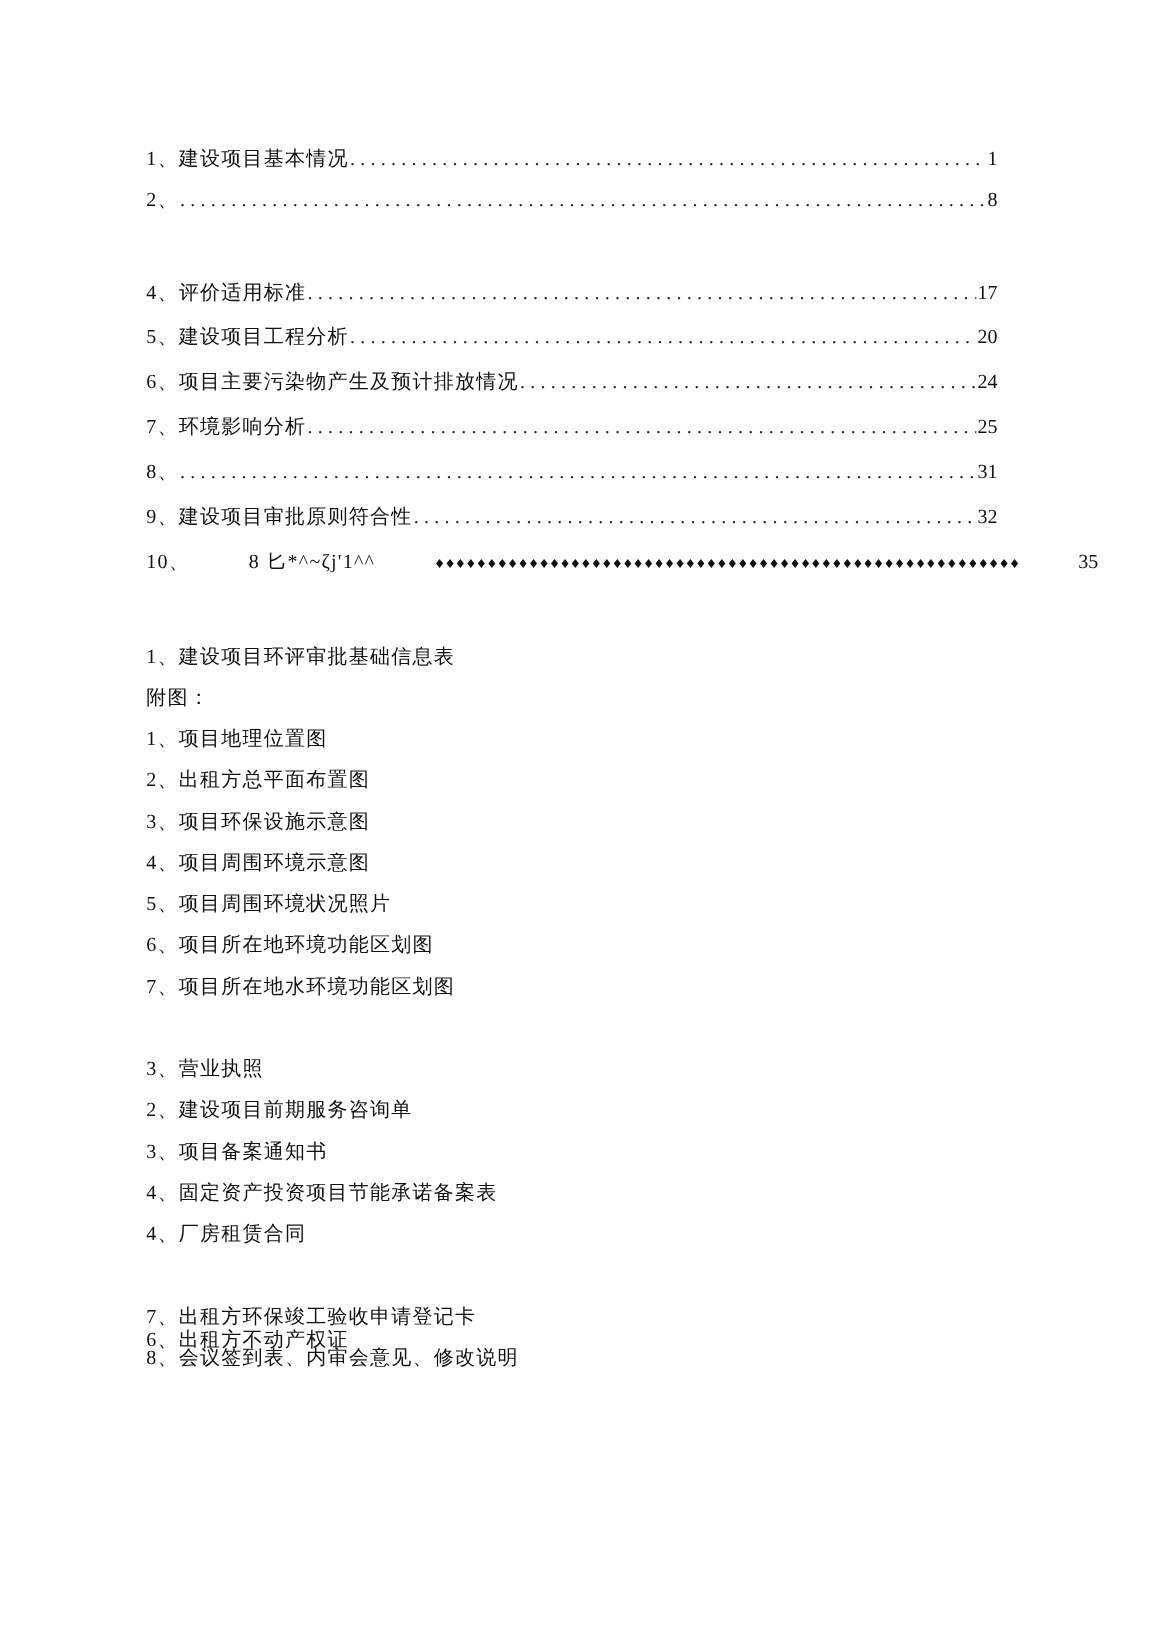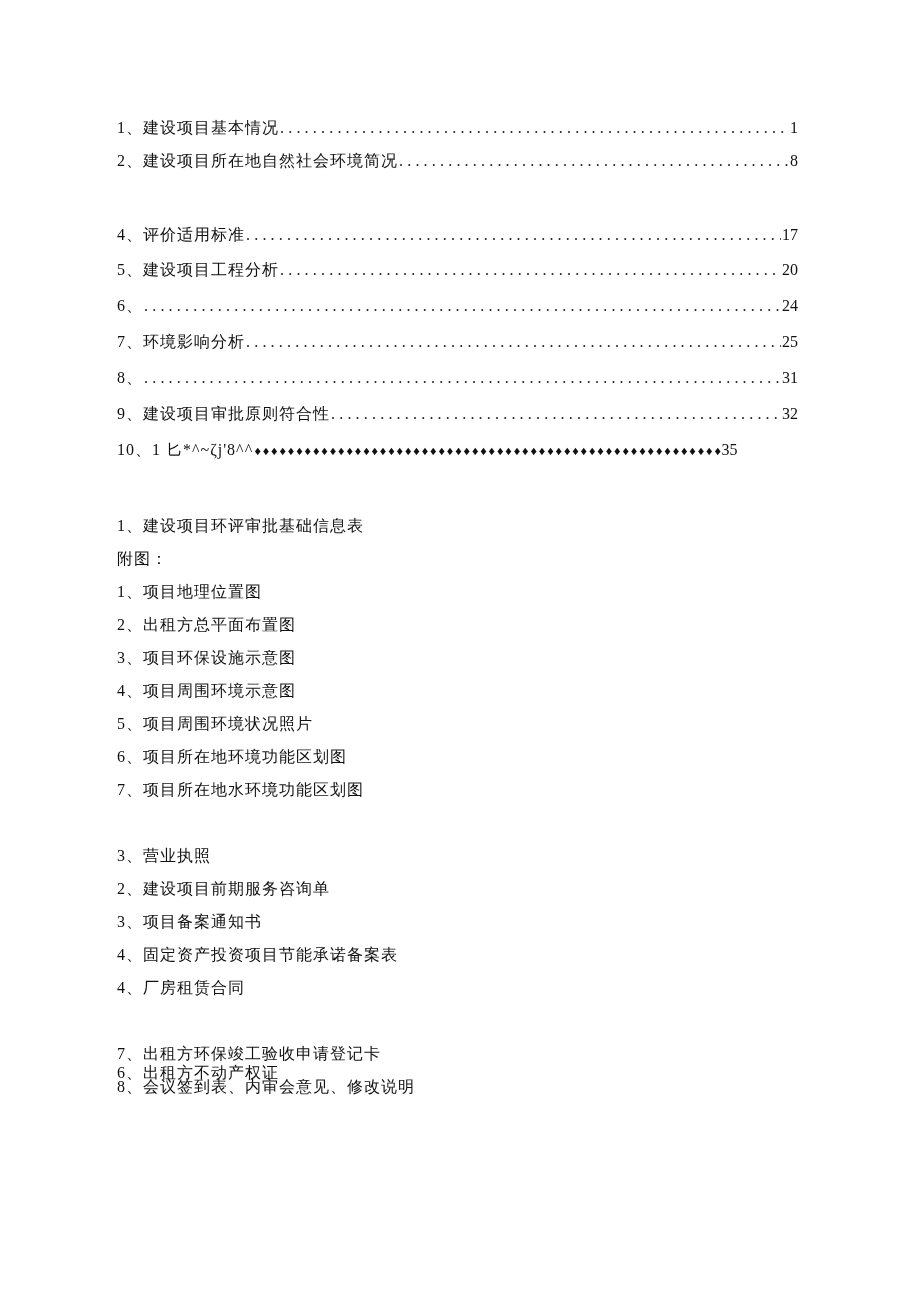--- a/index.html
+++ b/index.html
@@ -57,61 +57,61 @@
 
 <div>
   <div class="line toc-line" style="top:118px">
     <span class="num">1、</span>
     <span class="title">建设项目基本情况</span>
     <span class="leader"></span>
     <span class="page">1</span>
   </div>
   <div class="line toc-line" style="top:151px">
     <span class="num">2、</span>
-    <span class="title">建设项目所在地自然社会环境简况</span>
     <span class="leader"></span>
     <span class="page">8</span>
   </div>
   <div class="line toc-line" style="top:225px">
     <span class="num">4、</span>
     <span class="title">评价适用标准</span>
     <span class="leader"></span>
     <span class="page">17</span>
   </div>
   <div class="line toc-line" style="top:260px">
     <span class="num">5、</span>
     <span class="title">建设项目工程分析</span>
     <span class="leader"></span>
     <span class="page">20</span>
   </div>
   <div class="line toc-line" style="top:296px">
     <span class="num">6、</span>
+    <span class="title">项目主要污染物产生及预计排放情况</span>
     <span class="leader"></span>
     <span class="page">24</span>
   </div>
   <div class="line toc-line" style="top:332px">
     <span class="num">7、</span>
     <span class="title">环境影响分析</span>
     <span class="leader"></span>
     <span class="page">25</span>
   </div>
   <div class="line toc-line" style="top:368px">
     <span class="num">8、</span>
     <span class="leader"></span>
     <span class="page">31</span>
   </div>
   <div class="line toc-line" style="top:404px">
     <span class="num">9、</span>
     <span class="title">建设项目审批原则符合性</span>
     <span class="leader"></span>
     <span class="page">32</span>
   </div>
-  <div class="line toc-line garbled" style="top:440px; width:auto;">
+  <div class="line toc-line garbled" style="top:440px; width:auto;gap:47px;">
     <span class="num">10、</span>
-    <span class="title">1 匕*^~ζj'8^^</span>
+    <span class="title">8 匕*^~ζj'1^^</span>
     <span class="diamonds">♦♦♦♦♦♦♦♦♦♦♦♦♦♦♦♦♦♦♦♦♦♦♦♦♦♦♦♦♦♦♦♦♦♦♦♦♦♦♦♦♦♦♦♦♦♦♦♦♦♦♦♦♦♦♦♦</span>
     <span class="page">35</span>
   </div>
 </div>
 
 <div>
   <div class="line" style="top:516px">1、建设项目环评审批基础信息表</div>
 </div>
 
 <div>

